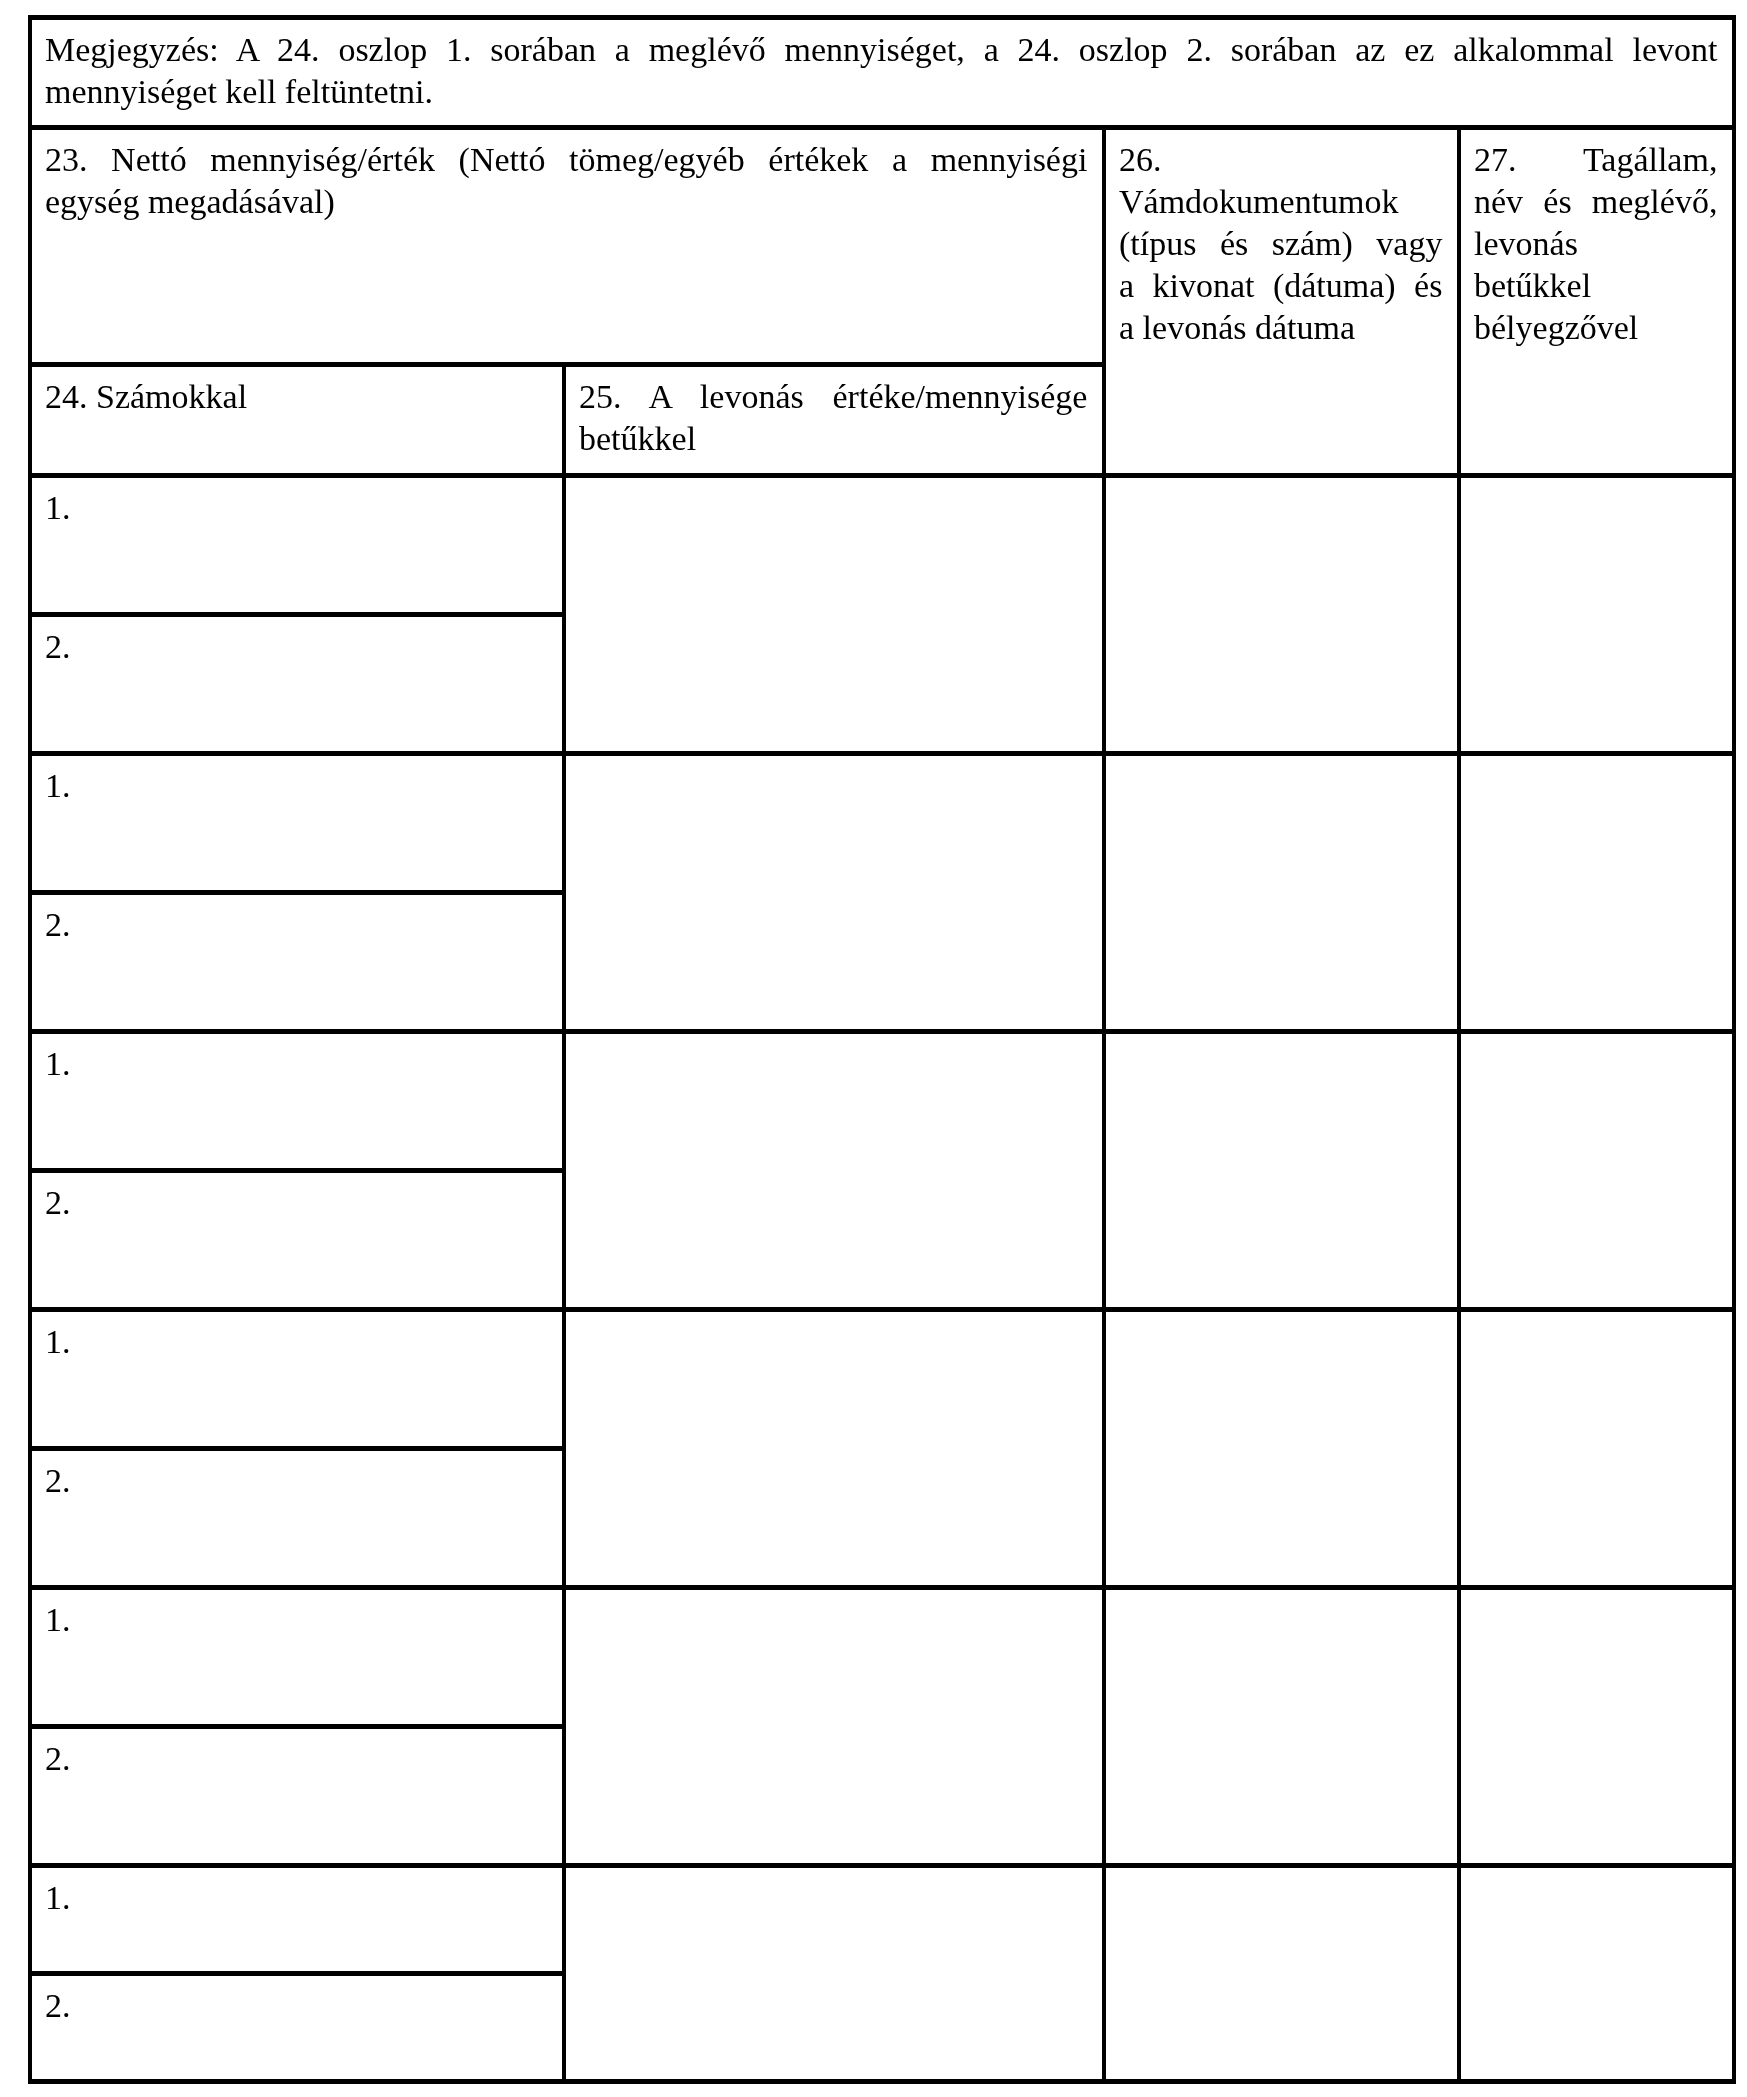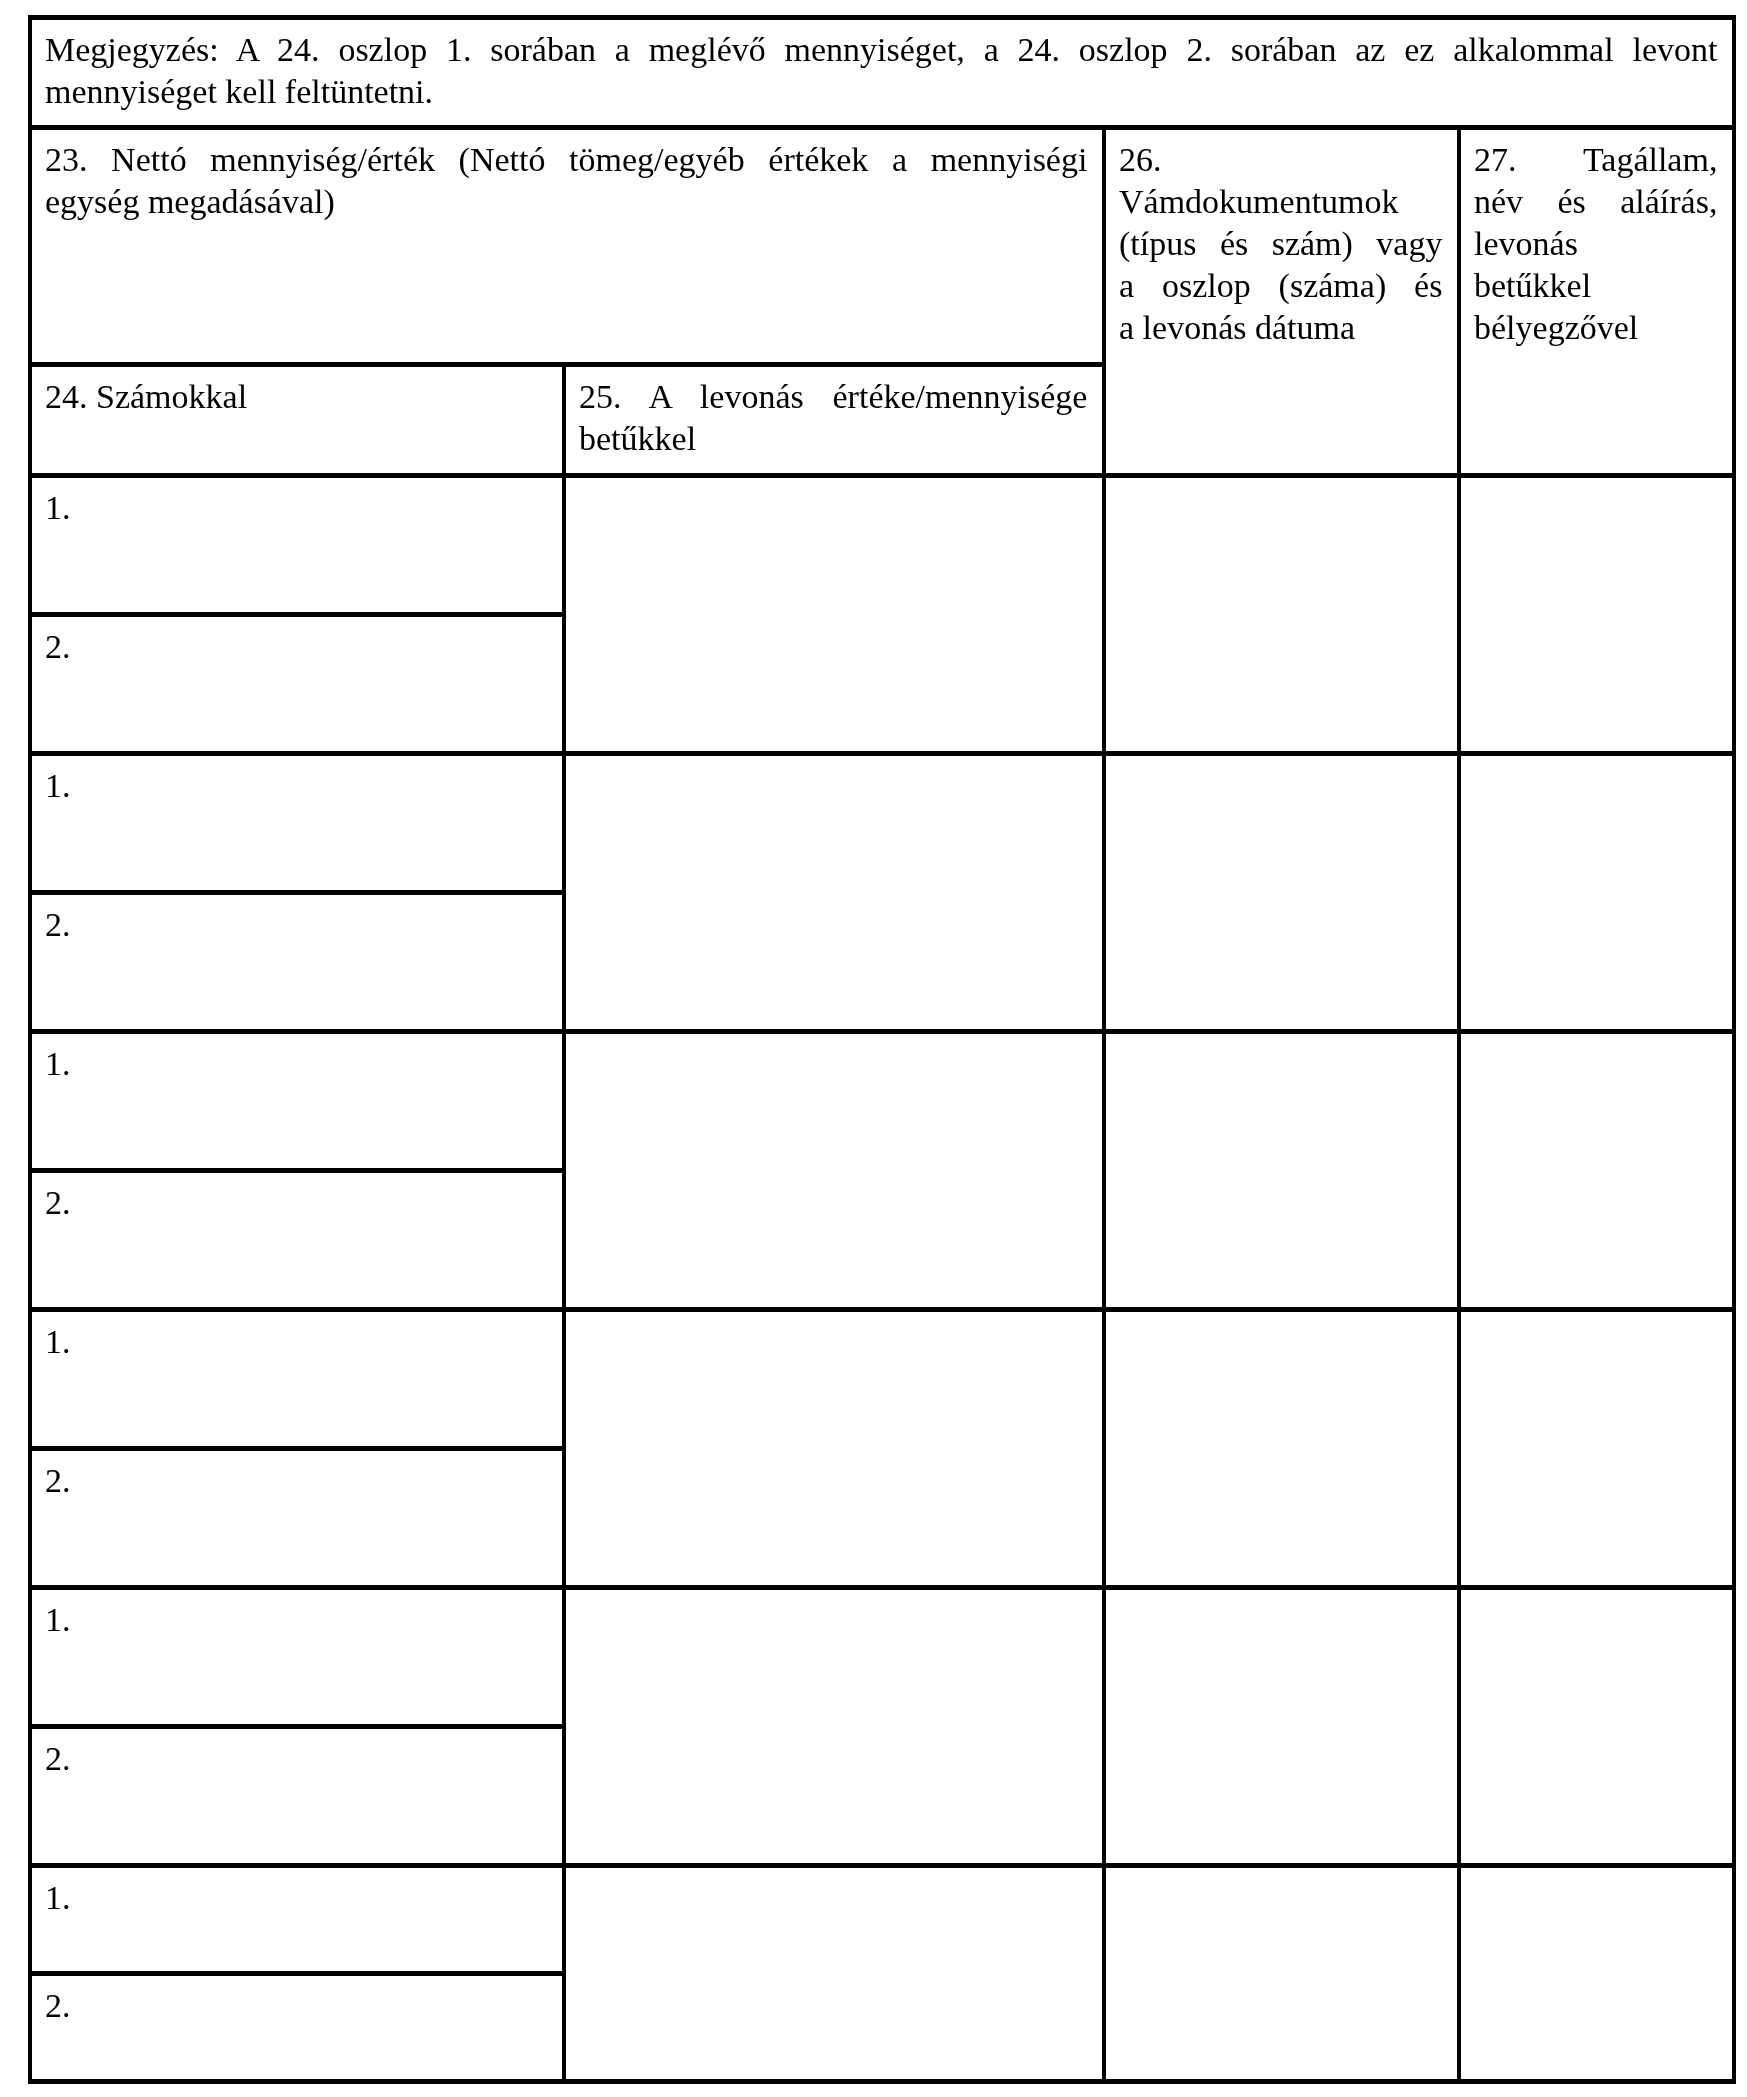--- a/index.html
+++ b/index.html
@@ -74,26 +74,26 @@
 
     <tr class="r-hdr">
       <td colspan="2" class="hdrcell">
         <div class="jl">23. Nettó mennyiség/érték (Nettó tömeg/egyéb értékek a mennyiségi</div>
         <div class="ln">egység megadásával)</div>
       </td>
       <td rowspan="2" class="hdrcell">
         <div class="ln">26.</div>
         <div class="ln">Vámdokumentumok</div>
         <div class="jl">(típus és szám) vagy</div>
-        <div class="jl">a oszlop (száma) és</div>
+        <div class="jl">a kivonat (dátuma) és</div>
         <div class="ln">a levonás dátuma</div>
       </td>
       <td rowspan="2" class="hdrcell">
         <div class="jl">27. Tagállam,</div>
-        <div class="jl">név és aláírás,</div>
+        <div class="jl">név és meglévő,</div>
         <div class="ln">levonás</div>
         <div class="ln">betűkkel</div>
         <div class="ln">bélyegzővel</div>
       </td>
     </tr>
 
     <tr class="r-sub">
       <td>
         <div class="ln">24. Számokkal</div>
       </td>

